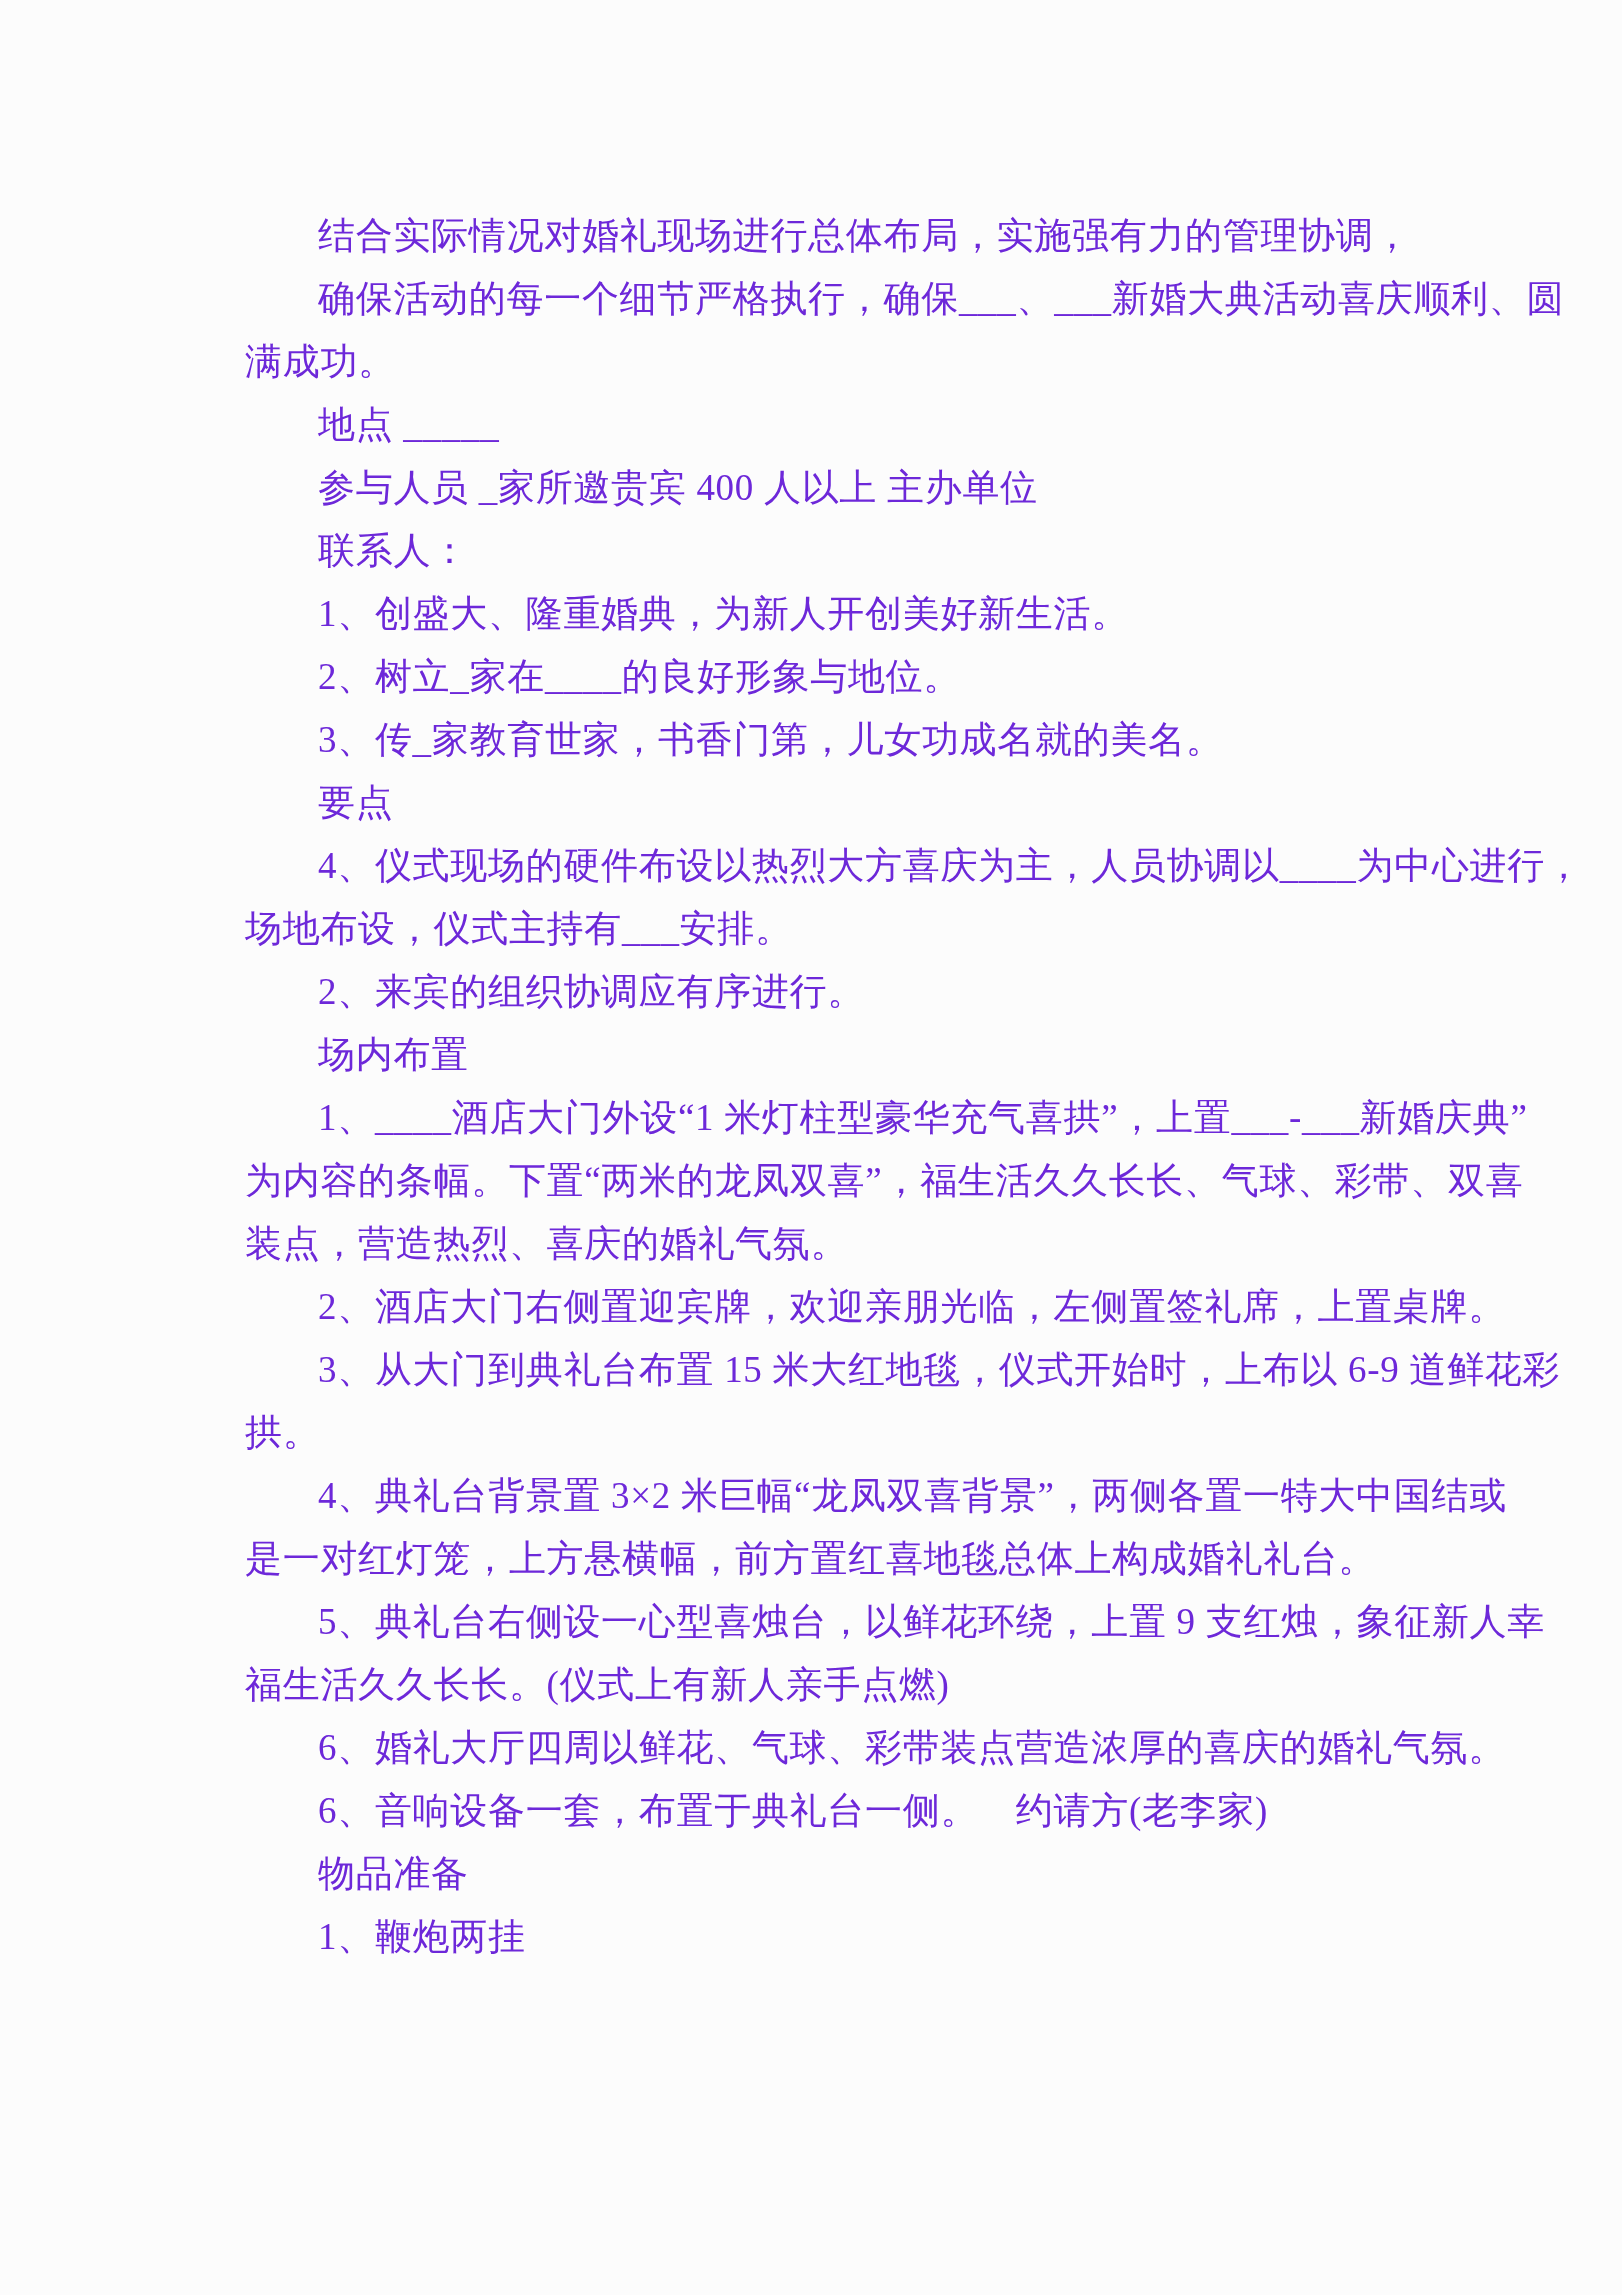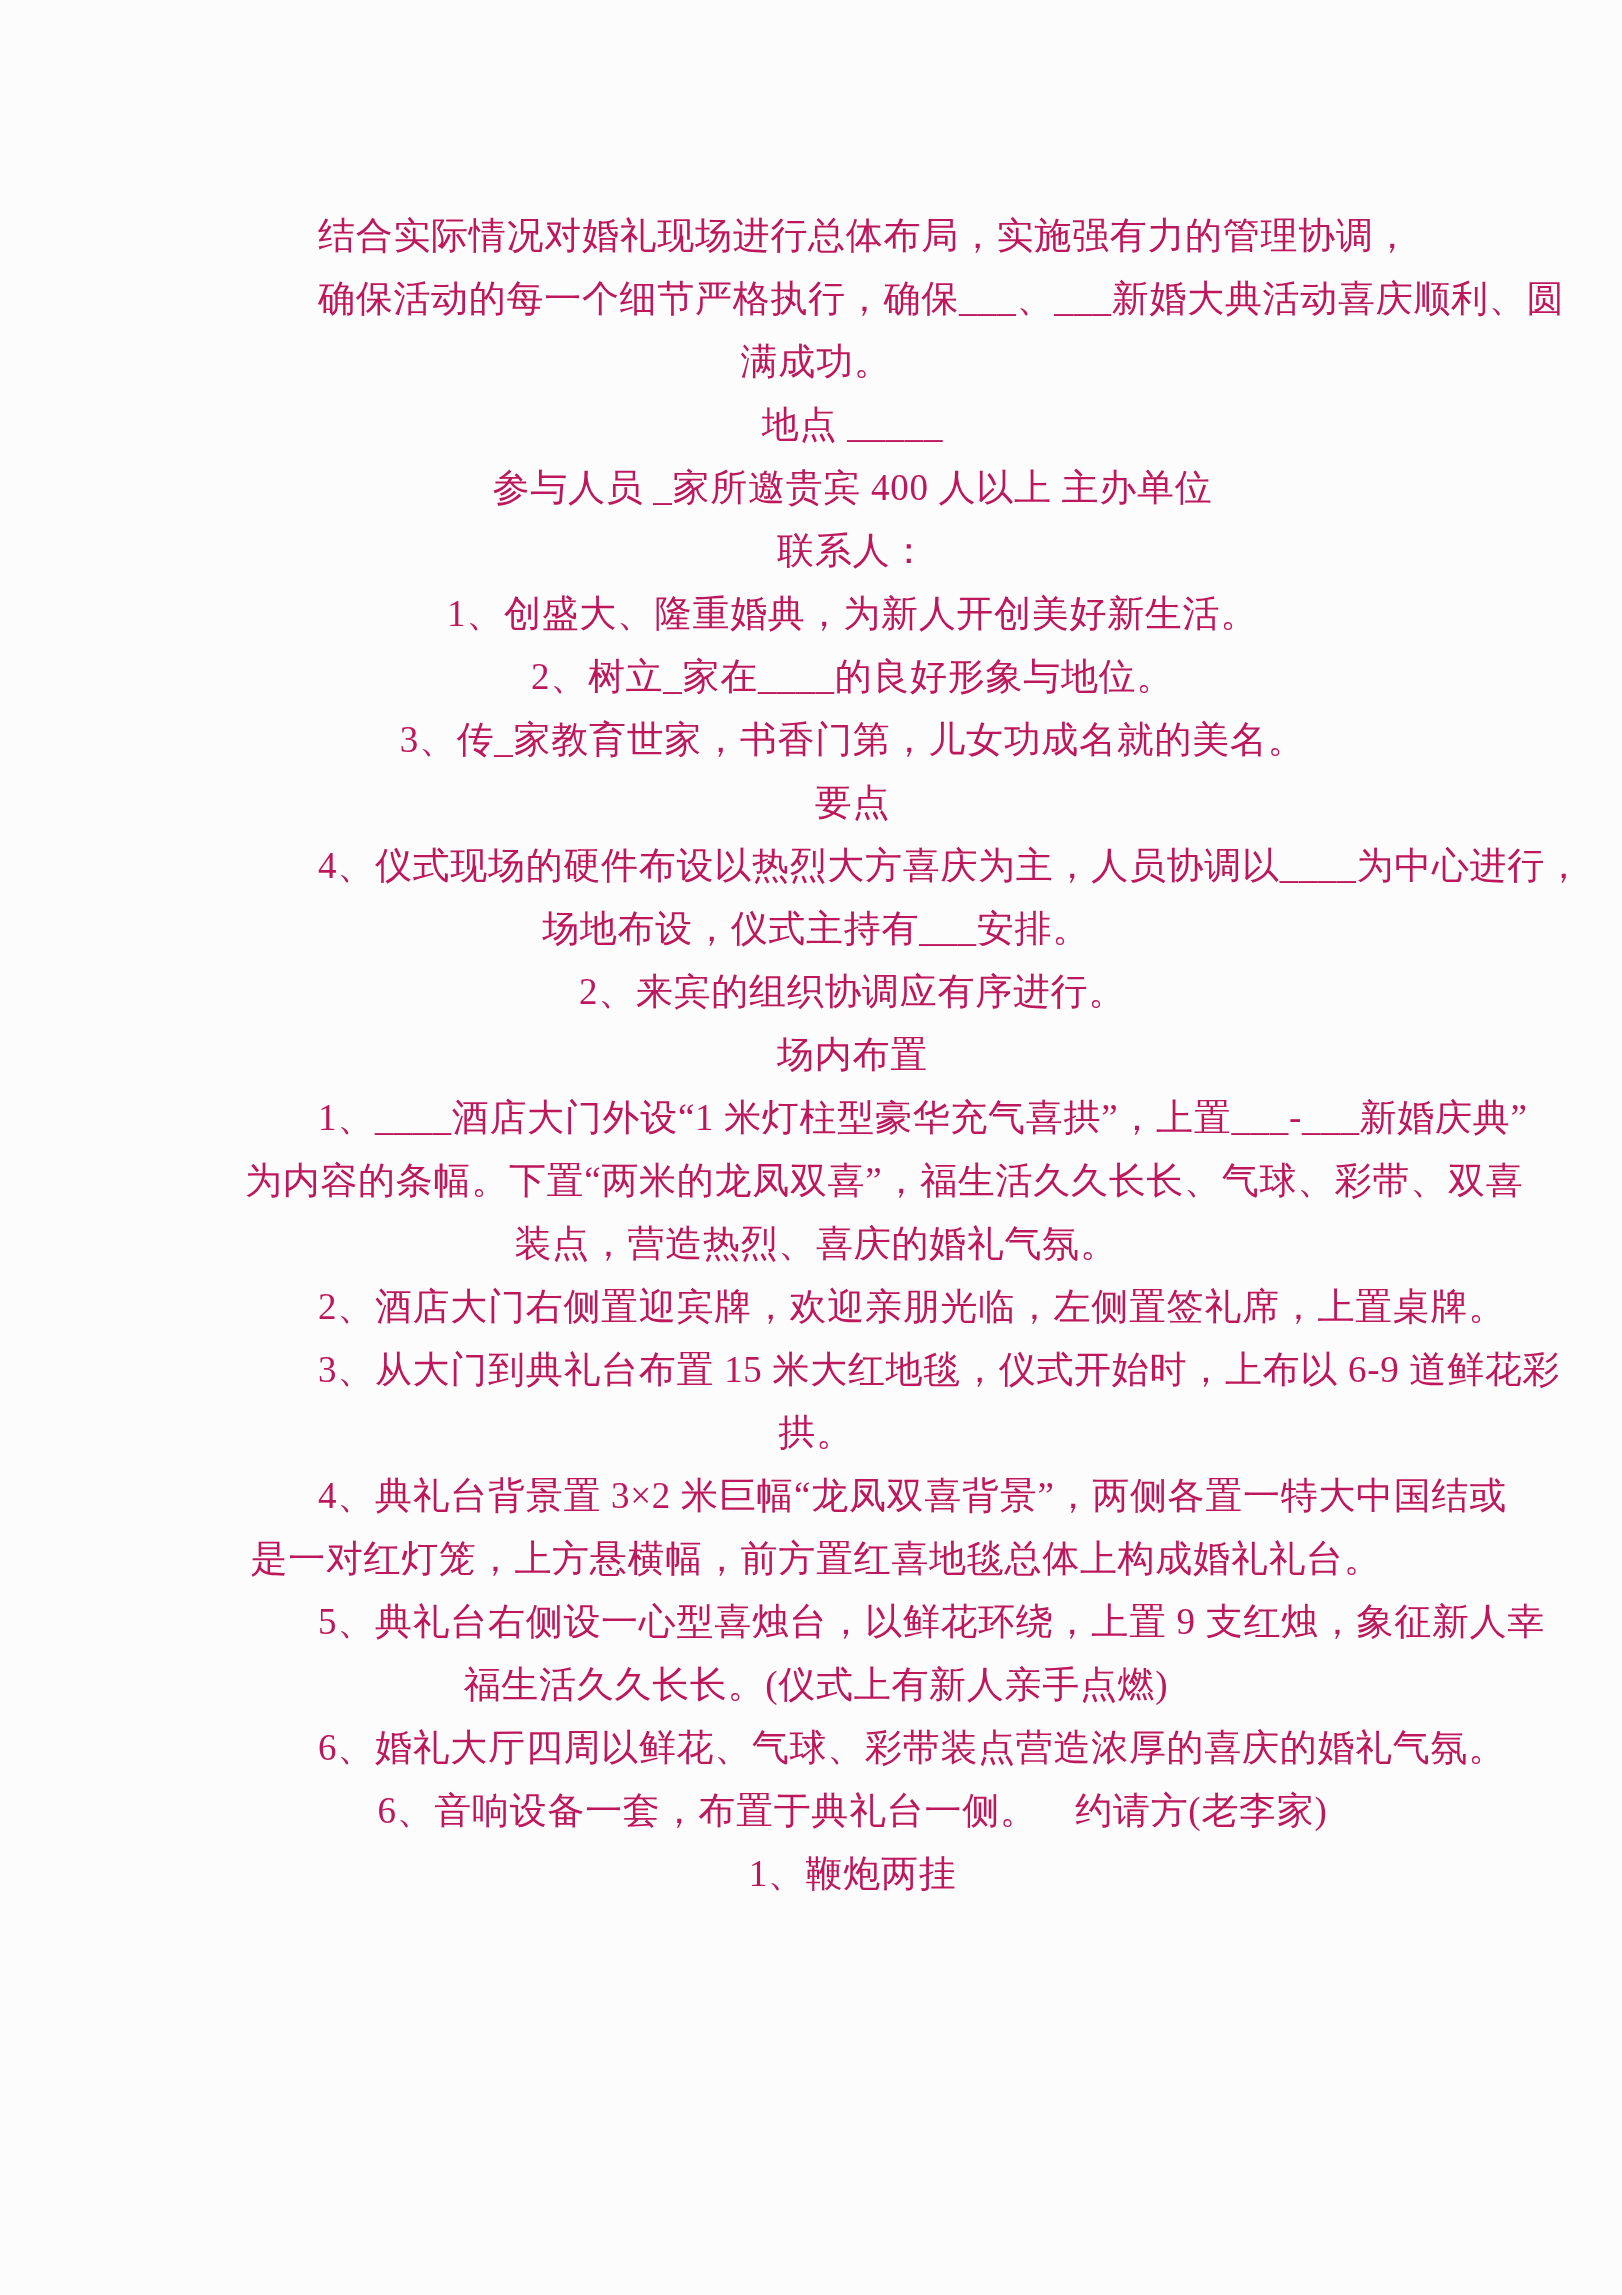--- a/index.html
+++ b/index.html
@@ -28,21 +28,21 @@
     white-space: pre;
     letter-spacing: 0.7px;
   }
   .line.indent {
     padding-left: 73px;
   }
 </style>
 </head>
 <body>
 
-<div class="page" style="background: rgb(252, 252, 252); color: #be185d; text-align: center;">
+<div class="page" style="background: rgb(252, 252, 252); color: #6d28d9;">
   <div class="text-block" id="text-block">
       <div class="line indent">结合实际情况对婚礼现场进行总体布局，实施强有力的管理协调，</div>
       <div class="line indent">确保活动的每一个细节严格执行，确保___、___新婚大典活动喜庆顺利、圆</div>
       <div class="line">满成功。</div>
       <div class="line indent">地点 _____</div>
       <div class="line indent">参与人员 _家所邀贵宾 400 人以上 主办单位</div>
       <div class="line indent">联系人：</div>
       <div class="line indent">1、创盛大、隆重婚典，为新人开创美好新生活。</div>
       <div class="line indent">2、树立_家在____的良好形象与地位。</div>
       <div class="line indent">3、传_家教育世家，书香门第，儿女功成名就的美名。</div>
@@ -56,16 +56,17 @@
       <div class="line">装点，营造热烈、喜庆的婚礼气氛。</div>
       <div class="line indent">2、酒店大门右侧置迎宾牌，欢迎亲朋光临，左侧置签礼席，上置桌牌。</div>
       <div class="line indent">3、从大门到典礼台布置 15 米大红地毯，仪式开始时，上布以 6-9 道鲜花彩</div>
       <div class="line">拱。</div>
       <div class="line indent">4、典礼台背景置 3×2 米巨幅“龙凤双喜背景”，两侧各置一特大中国结或</div>
       <div class="line">是一对红灯笼，上方悬横幅，前方置红喜地毯总体上构成婚礼礼台。</div>
       <div class="line indent">5、典礼台右侧设一心型喜烛台，以鲜花环绕，上置 9 支红烛，象征新人幸</div>
       <div class="line">福生活久久长长。(仪式上有新人亲手点燃)</div>
       <div class="line indent">6、婚礼大厅四周以鲜花、气球、彩带装点营造浓厚的喜庆的婚礼气氛。</div>
       <div class="line indent">6、音响设备一套，布置于典礼台一侧。　约请方(老李家)</div>
+      <div class="line indent">物品准备</div>
       <div class="line indent">1、鞭炮两挂</div>
     </div>
 </div>
 
 
 </body></html>

